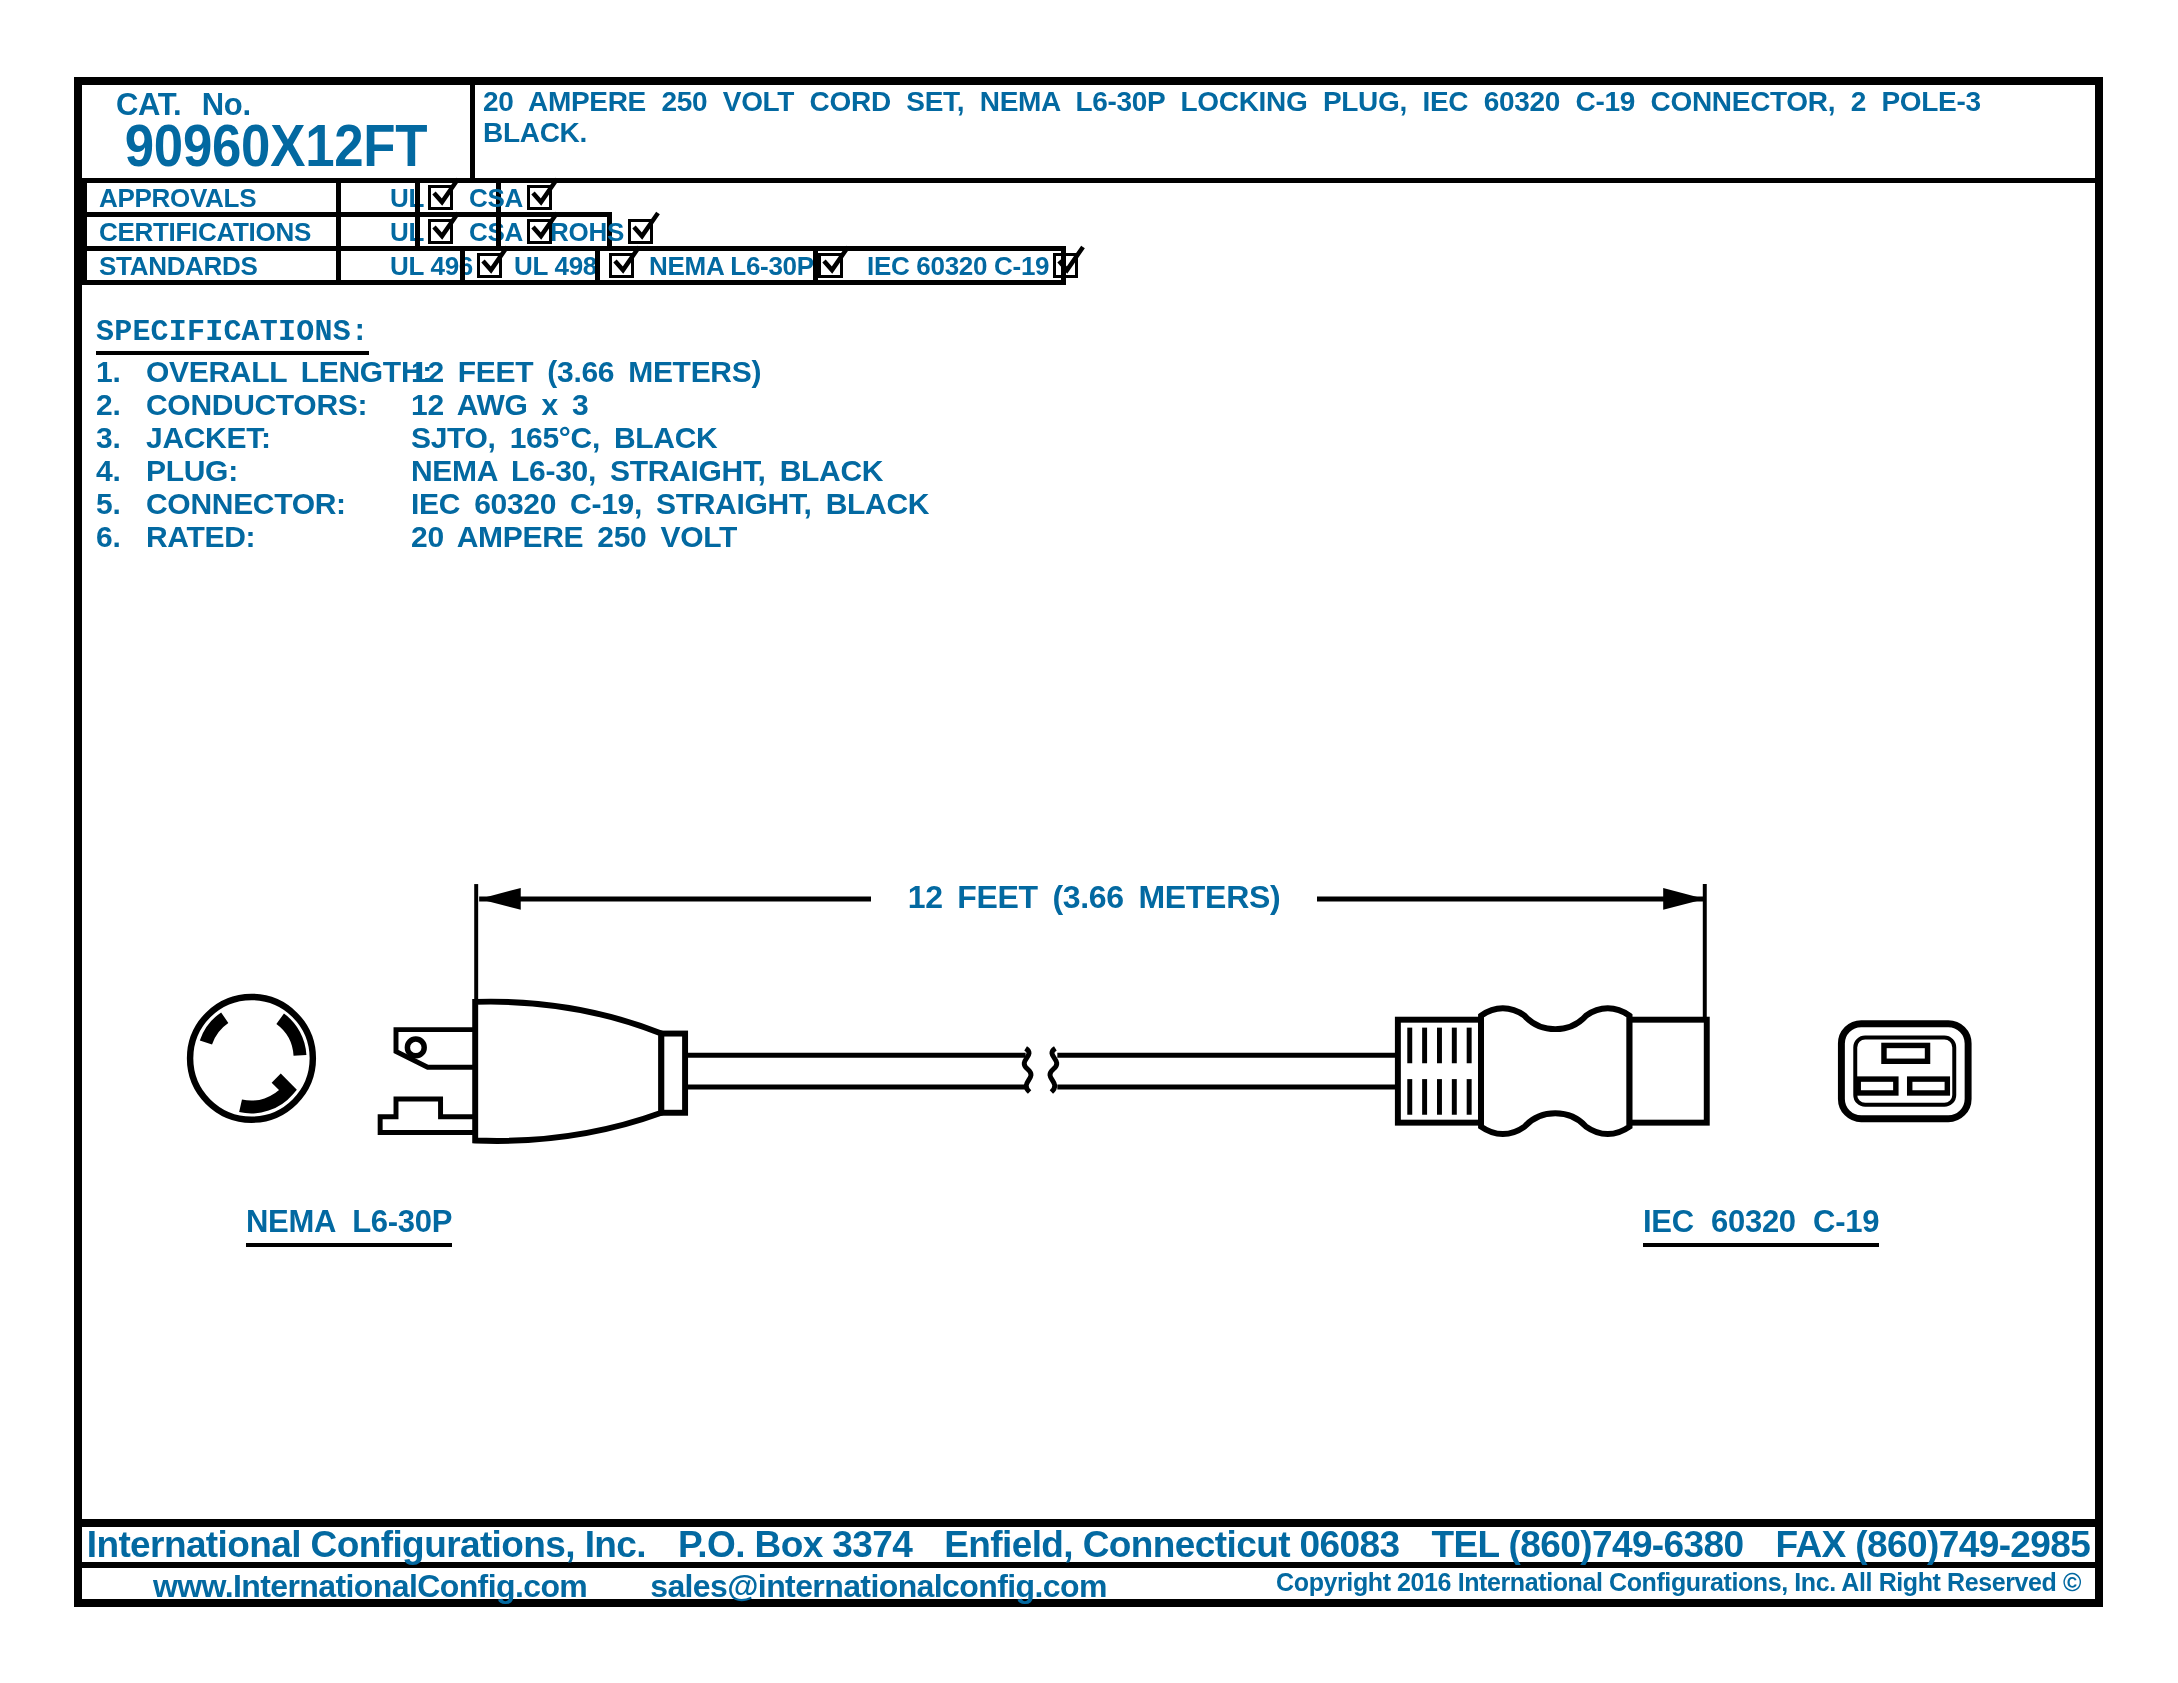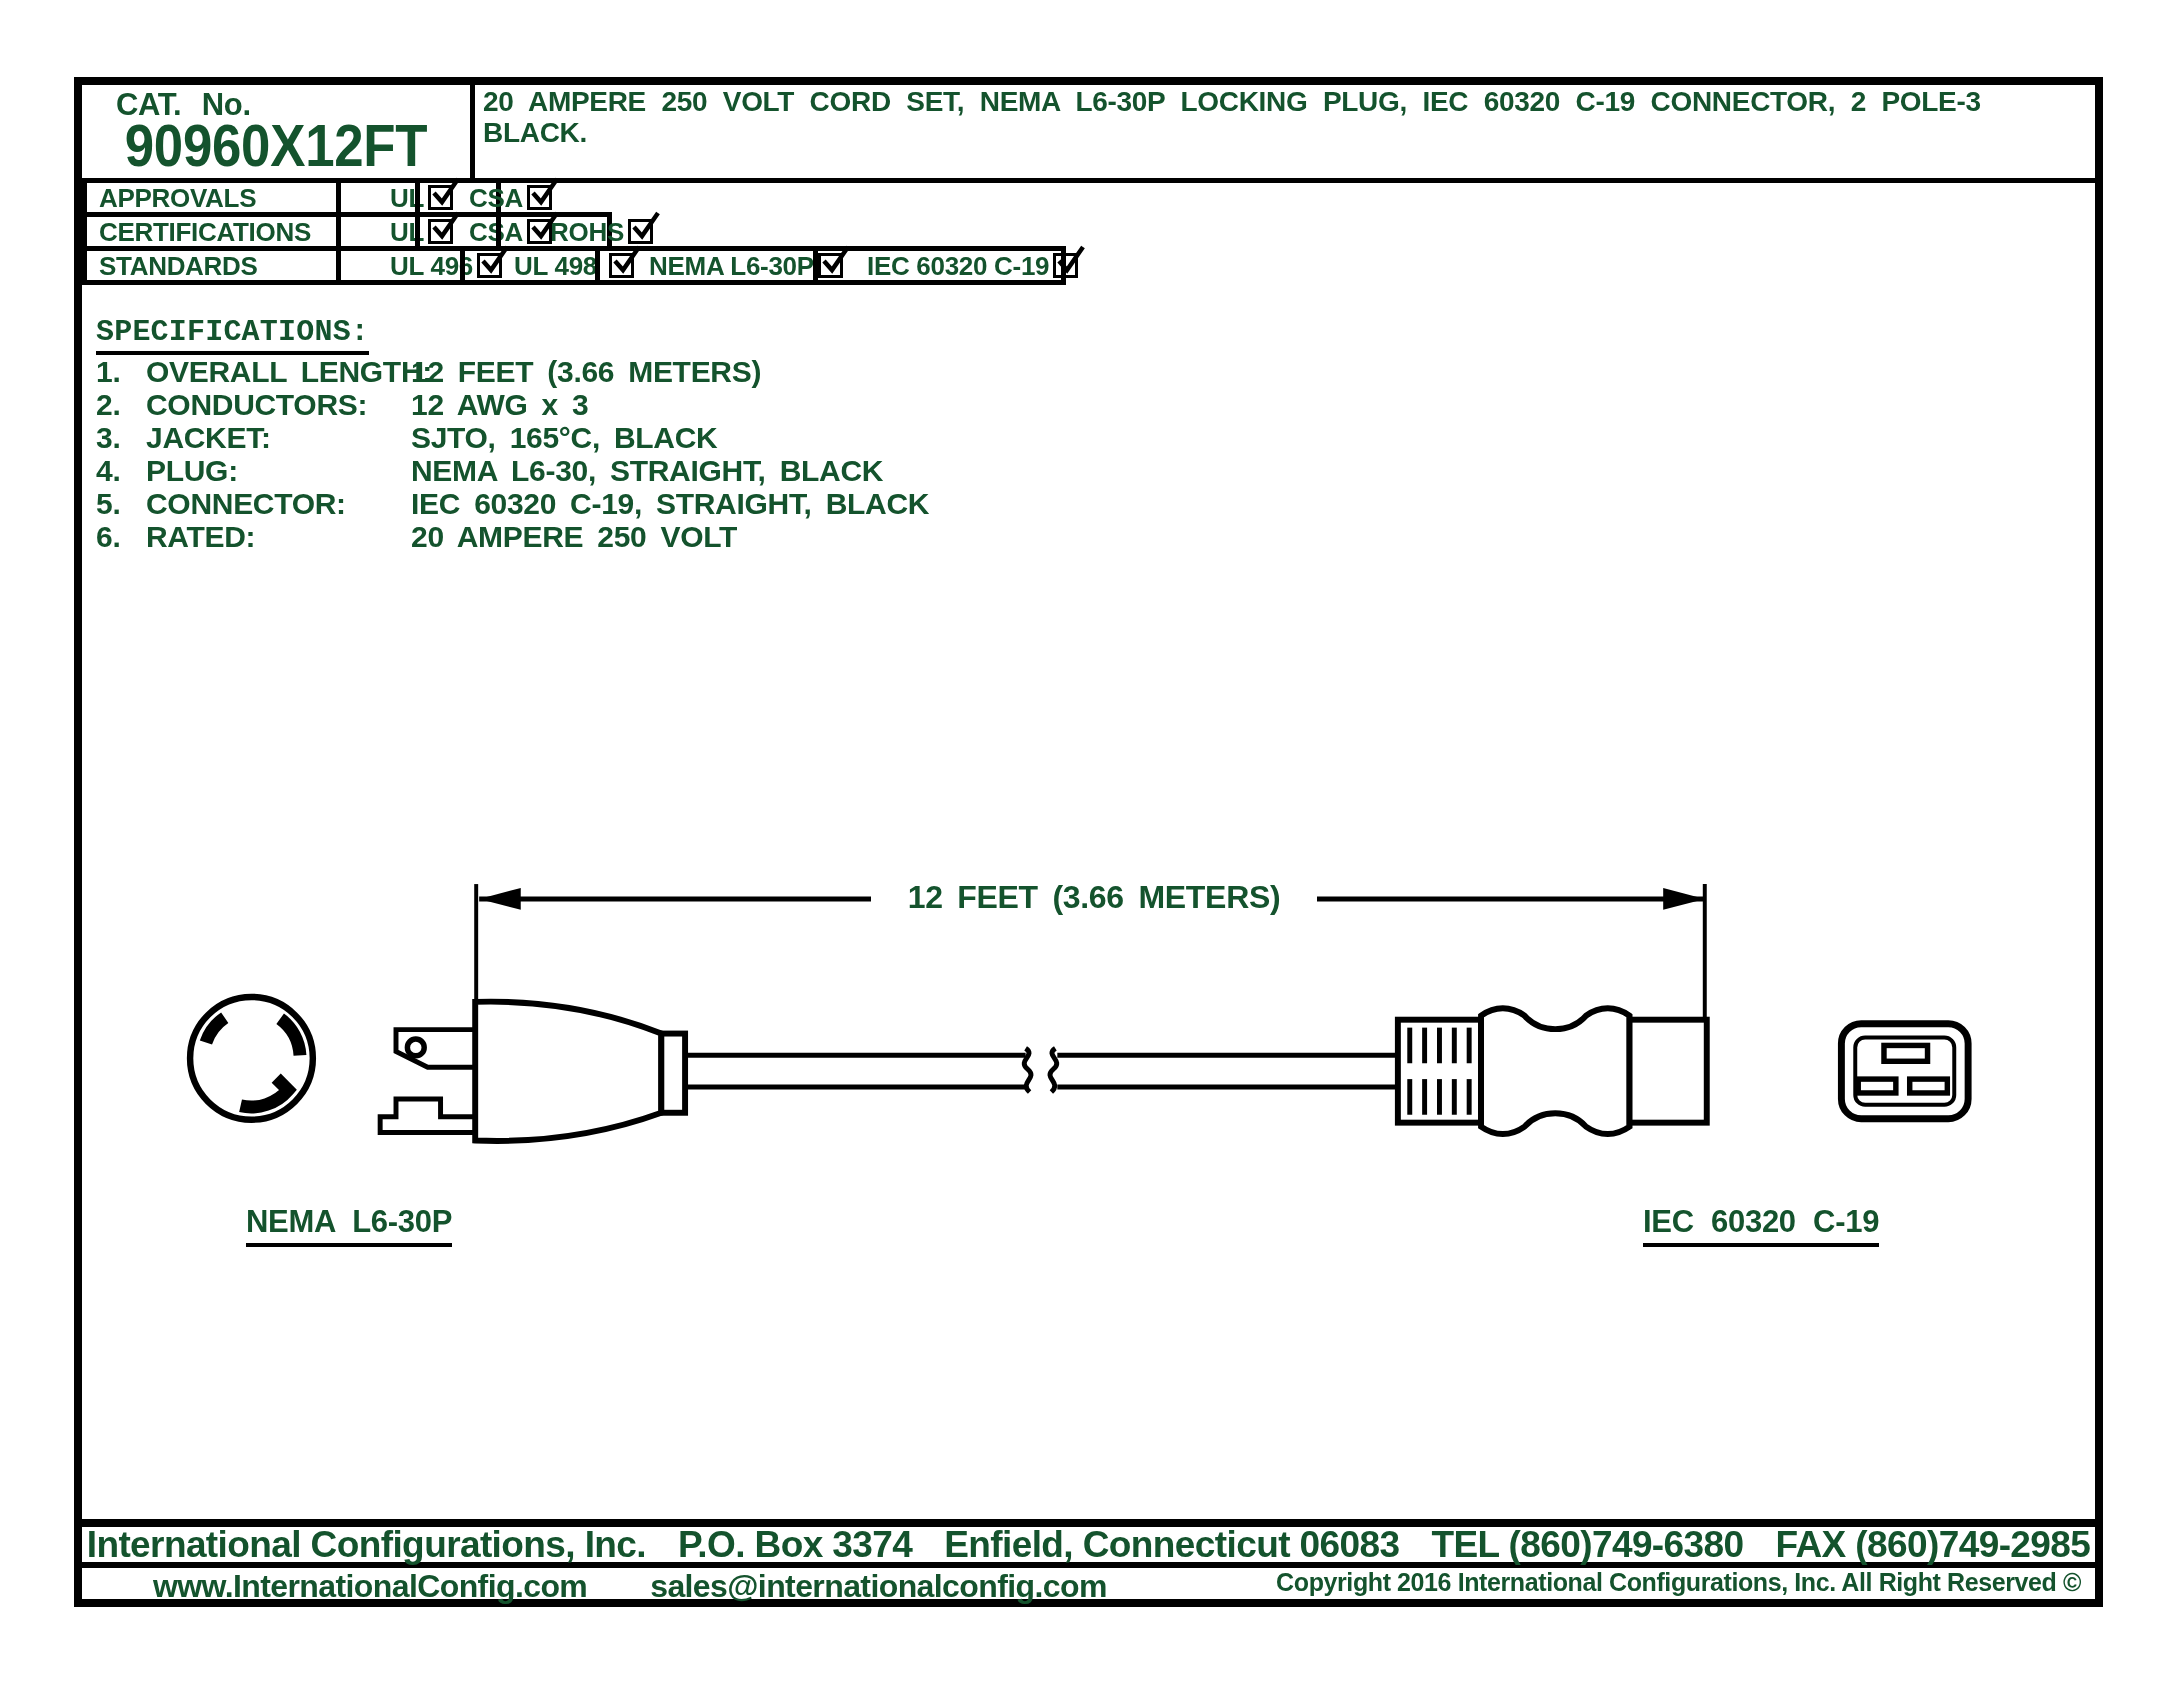--- a/index.html
+++ b/index.html
@@ -1,17 +1,17 @@
 <!DOCTYPE html>
 <html><head>
 <meta charset="utf-8">
 <style>
   html,body{margin:0;padding:0;background:#ffffff;}
   #page{position:relative;width:2178px;height:1683px;background:#fff;
-        font-family:"Liberation Sans",sans-serif;font-weight:bold;color:#14532d;
+        font-family:"Liberation Sans",sans-serif;font-weight:bold;color:#0369a1;
         letter-spacing:-0.3px;overflow:hidden;}
   #sheet{position:absolute;left:74px;top:77px;width:2029px;height:1530px;
          border:8px solid #000;box-sizing:border-box;}
 
   
   .hdr{position:absolute;left:0;top:0;width:2013px;height:93px;
        border-bottom:5px solid #000;display:flex;}
   .cat-cell{width:388px;border-right:5px solid #000;position:relative;flex:none;}
   .cat-label{position:absolute;left:34px;top:2px;font-size:31px;word-spacing:12px;}
   .cat-num{position:absolute;left:50%;top:26px;font-size:60px;white-space:nowrap;

